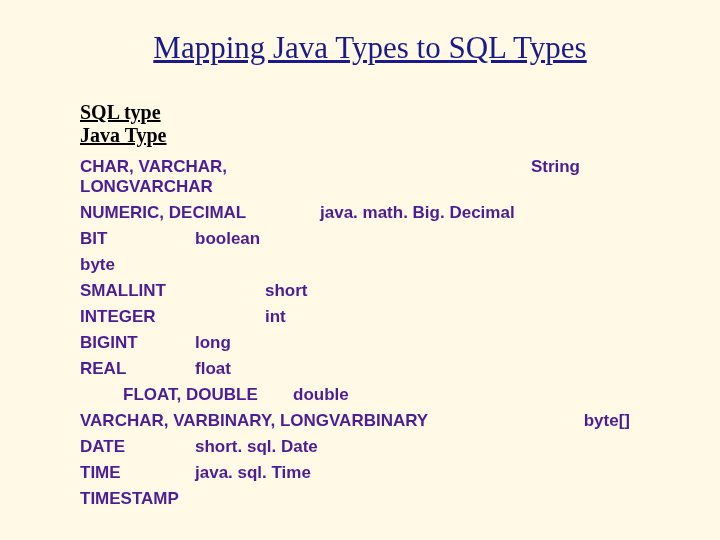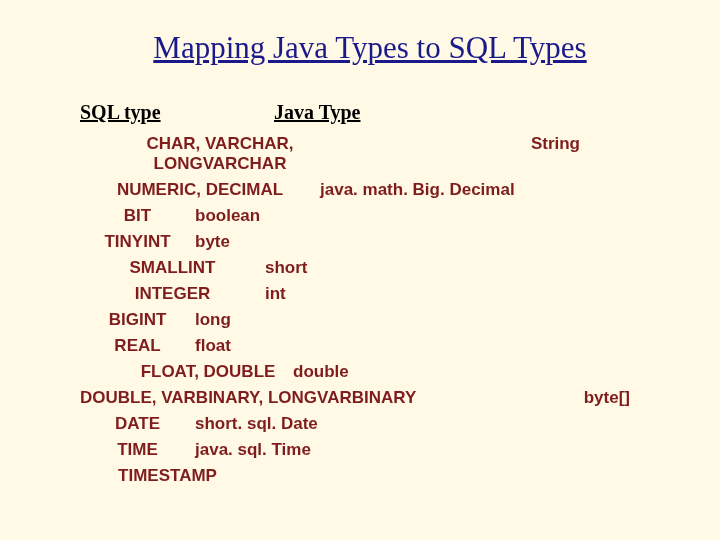--- a/index.html
+++ b/index.html
@@ -20,39 +20,39 @@
       font-family: 'Times New Roman', Times, serif;
       font-size: 31px;
       font-weight: normal;
       text-decoration: underline;
       text-align: center;
       margin-bottom: 35px;
     }
     .headers {
       display: flex;
       margin-bottom: 10px;
+      flex-direction: column;
     }
     .col-header {
       color: #000;
       font-family: 'Times New Roman', Times, serif;
       font-size: 20px;
       font-weight: bold;
       text-decoration: underline;
     }
     .col-header.left {
       width: 194px;
     }
     .row {
       display: flex;
       align-items: baseline;
       margin-bottom: 6px;
-      color: #7f1d1d;
+      color: #4c1d95;
       font-size: 17px;
       font-weight: bold;
-      text-align: center;
     }
     .sql-col {
       width: 115px;
       flex-shrink: 0;
     }
     .sql-col-wide {
       width: 280px;
       flex-shrink: 0;
     }
     .sql-col-med {
@@ -95,21 +95,20 @@
   <span class="sql-col-med" style="width:240px">NUMERIC, DECIMAL</span>
   <span class="java-col">java. math. Big. Decimal</span>
 </div>
 
 <div class="row">
   <span class="sql-col">BIT</span>
   <span class="java-col">boolean</span>
 </div>
 
 <div class="row">
-  <span class="sql-col">TINYINT</span>
   <span class="java-col">byte</span>
 </div>
 
 <div class="row">
   <span class="sql-col-med" style="width:185px">SMALLINT</span>
   <span class="java-col">short</span>
 </div>
 
 <div class="row">
   <span class="sql-col-med" style="width:185px">INTEGER</span>
@@ -125,21 +124,21 @@
   <span class="sql-col">REAL</span>
   <span class="java-col">float</span>
 </div>
 
 <div class="row">
   <span class="sql-col-narrow">FLOAT, DOUBLE</span>
   <span class="java-col">double</span>
 </div>
 
 <div class="row">
-  <span>DOUBLE, VARBINARY, LONGVARBINARY</span>
+  <span>VARCHAR, VARBINARY, LONGVARBINARY</span>
   <span class="java-col java-right-far">byte[]</span>
 </div>
 
 <div class="row">
   <span class="sql-col">DATE</span>
   <span class="java-col">short. sql. Date</span>
 </div>
 
 <div class="row">
   <span class="sql-col">TIME</span>

